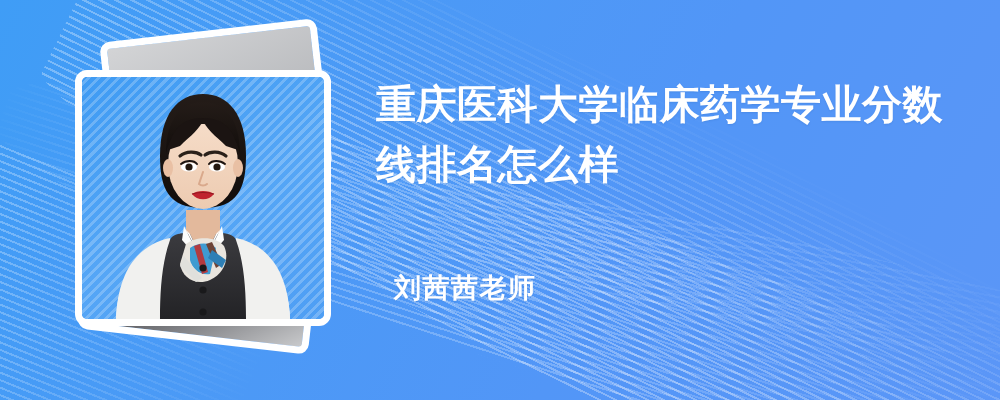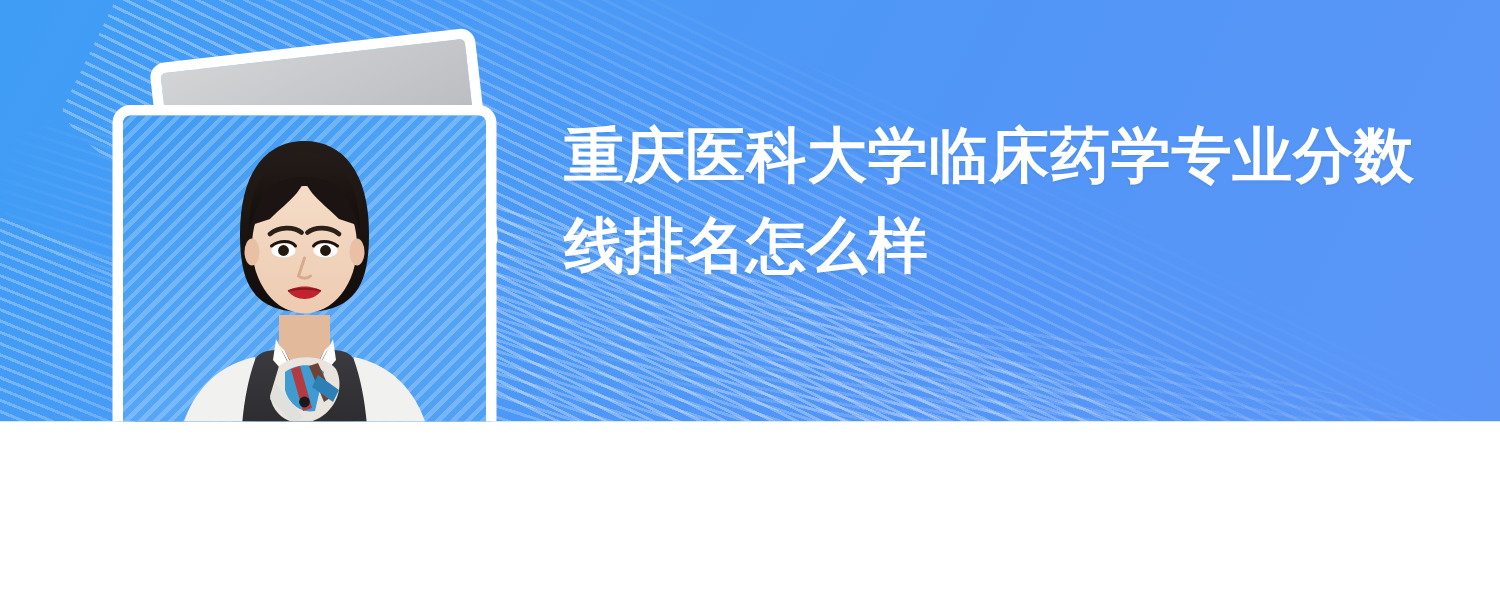--- a/index.html
+++ b/index.html
@@ -3,21 +3,21 @@
 <meta charset="utf-8">
 <style>
   html, body {
     margin: 0;
     padding: 0;
     background: #ffffff;
   }
   #banner {
     position: relative;
     width: 1000px;
-    height: 281px;
+    height: 400px;
     overflow: hidden;
     font-family: "Liberation Sans", "DejaVu Sans", sans-serif;
     background: linear-gradient(118deg, #3f9df6 0%, #4a9af6 30%, #5296f7 62%, #5b96f7 100%);
   }
 
   
   .swoosh-layer {
     position: absolute;
     inset: 0;
     pointer-events: none;
@@ -267,15 +267,16 @@
         <path d="M105 88 L101 100 C103 102 107 102 109 100" stroke="#d9a98c" stroke-width="2" fill="none" stroke-linecap="round"></path>
 
         <path d="M94 110 C99 106 111 106 116 110 C111 117 99 117 94 110 Z" fill="#c0232e"></path>
         <path d="M94 110 C100 108 110 108 116 110" stroke="#8e1720" stroke-width="1.2" fill="none"></path>
       </svg>
     </div>
   </div>
 
   <div class="headline">重庆医科大学临床药学专业分数线排名怎么样</div>
 
+  <div class="byline">刘茜茜老师</div>
 
 
 </div>
 
 </body></html>

